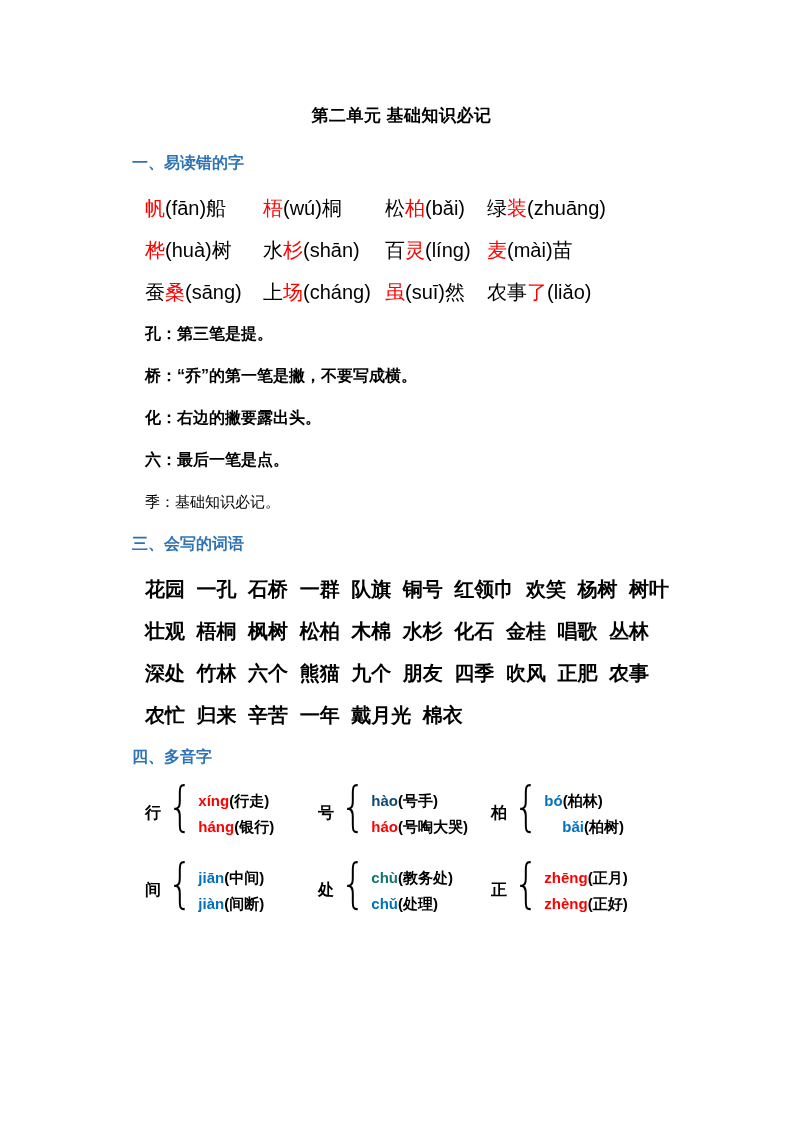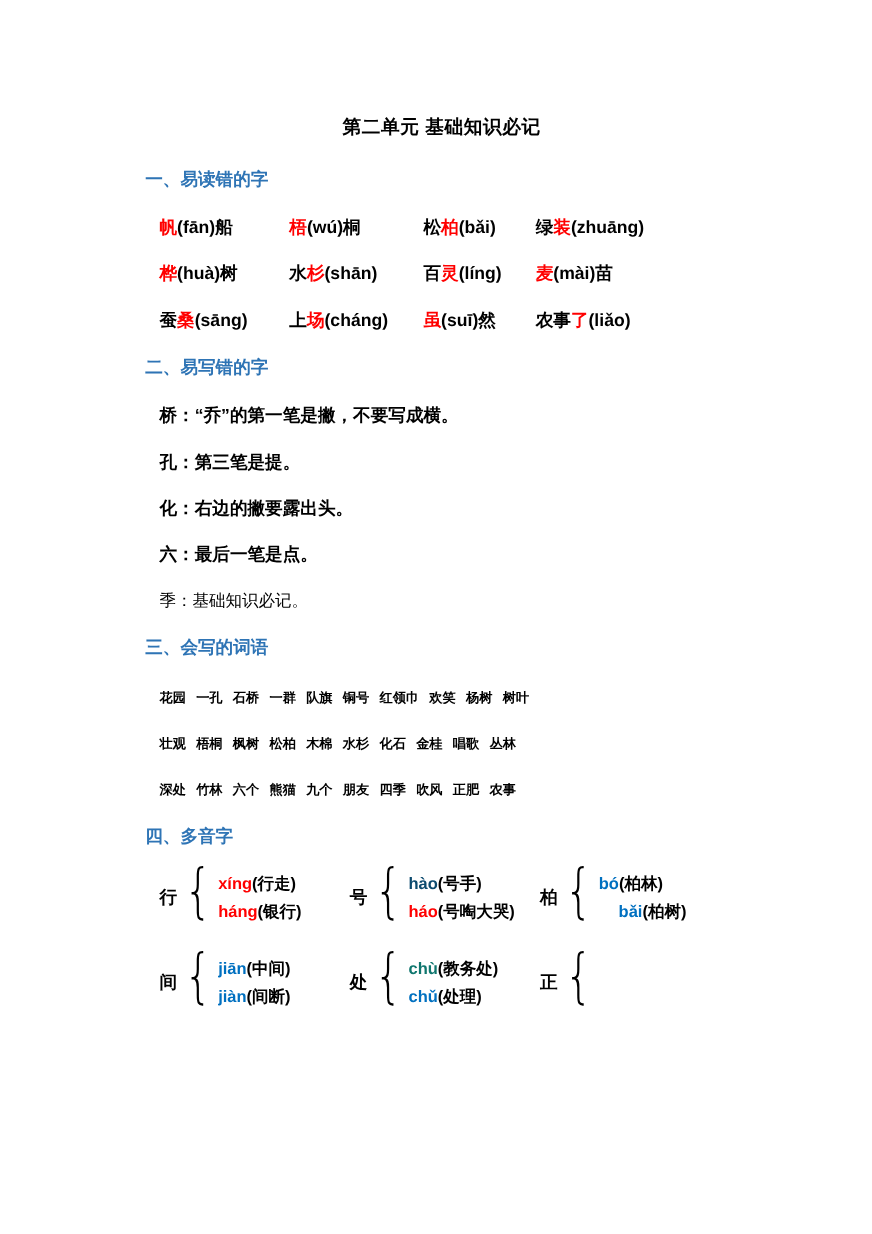--- a/index.html
+++ b/index.html
@@ -1,27 +1,27 @@
 <!DOCTYPE html>
 <html><head>
 <meta charset="utf-8">
 <style>
   html,body{margin:0;padding:0;background:#ffffff;}
   body{width:793px;height:1122px;font-family:"Liberation Sans","DejaVu Sans",sans-serif;color:#000;}
   .page{box-sizing:border-box;width:793px;height:1122px;padding:104px 110px 0 120px;position:relative;border-radius:23px;}
   .title{font-size:17px;font-weight:bold;text-align:center;margin:0 0 26px 0;letter-spacing:.5px;}
   .heading{font-size:16px;font-weight:bold;color:#2e74b5;margin:22px 0 24px 12px;}
   
-  .s1-row{display:grid;grid-template-columns:118px 122px 102px auto;padding-left:25px;margin-bottom:22px;font-size:16px;font-weight:bold;line-height:20px;}
+  .s1-row{display:grid;grid-template-columns:118px 122px 102px auto;padding-left:25px;margin-bottom:22px;font-size:20px;font-weight:normal;line-height:20px;}
   .hl{color:#ff0000;}
   
   .s2-line{font-size:16px;font-weight:bold;margin:0 0 22px 25px;line-height:20px;}
   .s2-line.serif{font-family:"Liberation Serif","DejaVu Serif",serif;font-weight:normal;font-size:15px;}
   
-  .s3-line{font-size:12px;font-weight:bold;margin:16px 0 22px 25px;word-spacing:6px;line-height:20px;}
+  .s3-line{font-size:20px;font-weight:bold;margin:16px 0 22px 25px;word-spacing:6px;line-height:20px;}
   
   .poly-grid{display:grid;grid-template-columns:173px 173px auto;row-gap:34px;padding-left:25px;margin-top:6px;}
   .poly{display:flex;align-items:center;}
   .pchar{font-size:16px;font-weight:bold;margin-right:2px;}
   .brace{line-height:0;}
   .brace::before{content:"{";font-family:"DejaVu Sans",sans-serif;font-size:54px;font-weight:200;display:inline-block;transform:scaleX(.75);}
   .readings{display:flex;flex-direction:column;gap:9px;margin-left:1px;}
   .reading{font-size:15px;font-weight:bold;line-height:17px;white-space:nowrap;}
   .py{font-weight:bold;text-align:center;}
   .pword{color:#000;}
@@ -52,33 +52,33 @@
 
     <div class="s1-row">
       <span><span>蚕</span><span class="hl">桑</span><span>(sāng)</span></span>
       <span><span>上</span><span class="hl">场</span><span>(cháng)</span></span>
       <span><span></span><span class="hl">虽</span><span>(suī)然</span></span>
       <span><span>农事</span><span class="hl">了</span><span>(liǎo)</span></span>
     </div>
   </section>
 
   <section>
-    <h2 class="heading">二、易写错的字</h2>
+    <p class="s2-line">孔：第三笔是提。</p>
     <p class="s2-line">桥：“乔”的第一笔是撇，不要写成横。</p>
-    <p class="s2-line">孔：第三笔是提。</p>
     <p class="s2-line">化：右边的撇要露出头。</p>
     <p class="s2-line">六：最后一笔是点。</p>
     <p class="s2-line serif">季：基础知识必记。</p>
   </section>
 
   <section>
     <h2 class="heading">三、会写的词语</h2>
     <p class="s3-line">花园 一孔 石桥 一群 队旗 铜号 红领巾 欢笑 杨树 树叶</p>
     <p class="s3-line">壮观 梧桐 枫树 松柏 木棉 水杉 化石 金桂 唱歌 丛林</p>
     <p class="s3-line">深处 竹林 六个 熊猫 九个 朋友 四季 吹风 正肥 农事</p>
+    <p class="s3-line">农忙 归来 辛苦 一年 戴月光 棉衣</p>
   </section>
 
   <section>
     <h2 class="heading">四、多音字</h2>
     <div class="poly-grid">
 
       <div class="poly">
         <span class="pchar">行</span>
         <span class="brace"></span>
         <span class="readings">
@@ -119,17 +119,21 @@
         <span class="brace"></span>
         <span class="readings">
           <span class="reading"><span class="py" style="color: #0f766e;">chù</span><span class="pword">(教务处)</span></span>
           <span class="reading"><span class="py" style="color: rgb(0, 112, 192);">chǔ</span><span class="pword">(处理)</span></span>
         </span>
       </div>
 
       <div class="poly">
         <span class="pchar">正</span>
         <span class="brace"></span>
+        <span class="readings">
+          <span class="reading"><span class="py" style="color: rgb(255, 0, 0);">zhēng</span><span class="pword">(正月)</span></span>
+          <span class="reading"><span class="py" style="color: rgb(255, 0, 0);">zhèng</span><span class="pword">(正好)</span></span>
+        </span>
       </div>
 
     </div>
   </section>
 </div>
 
 </body></html>

